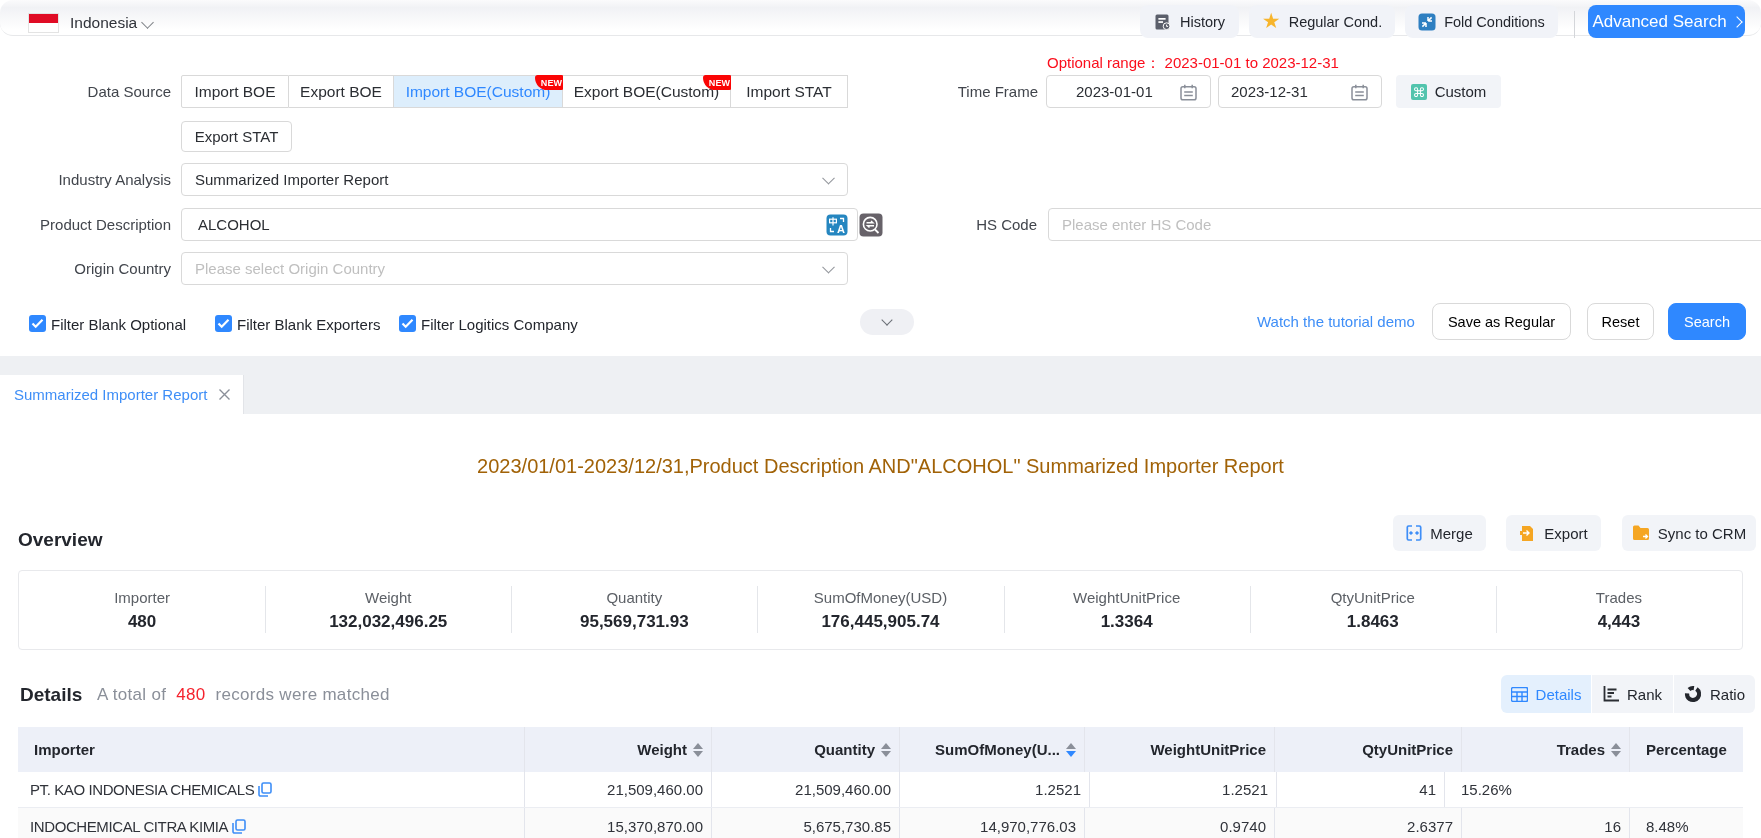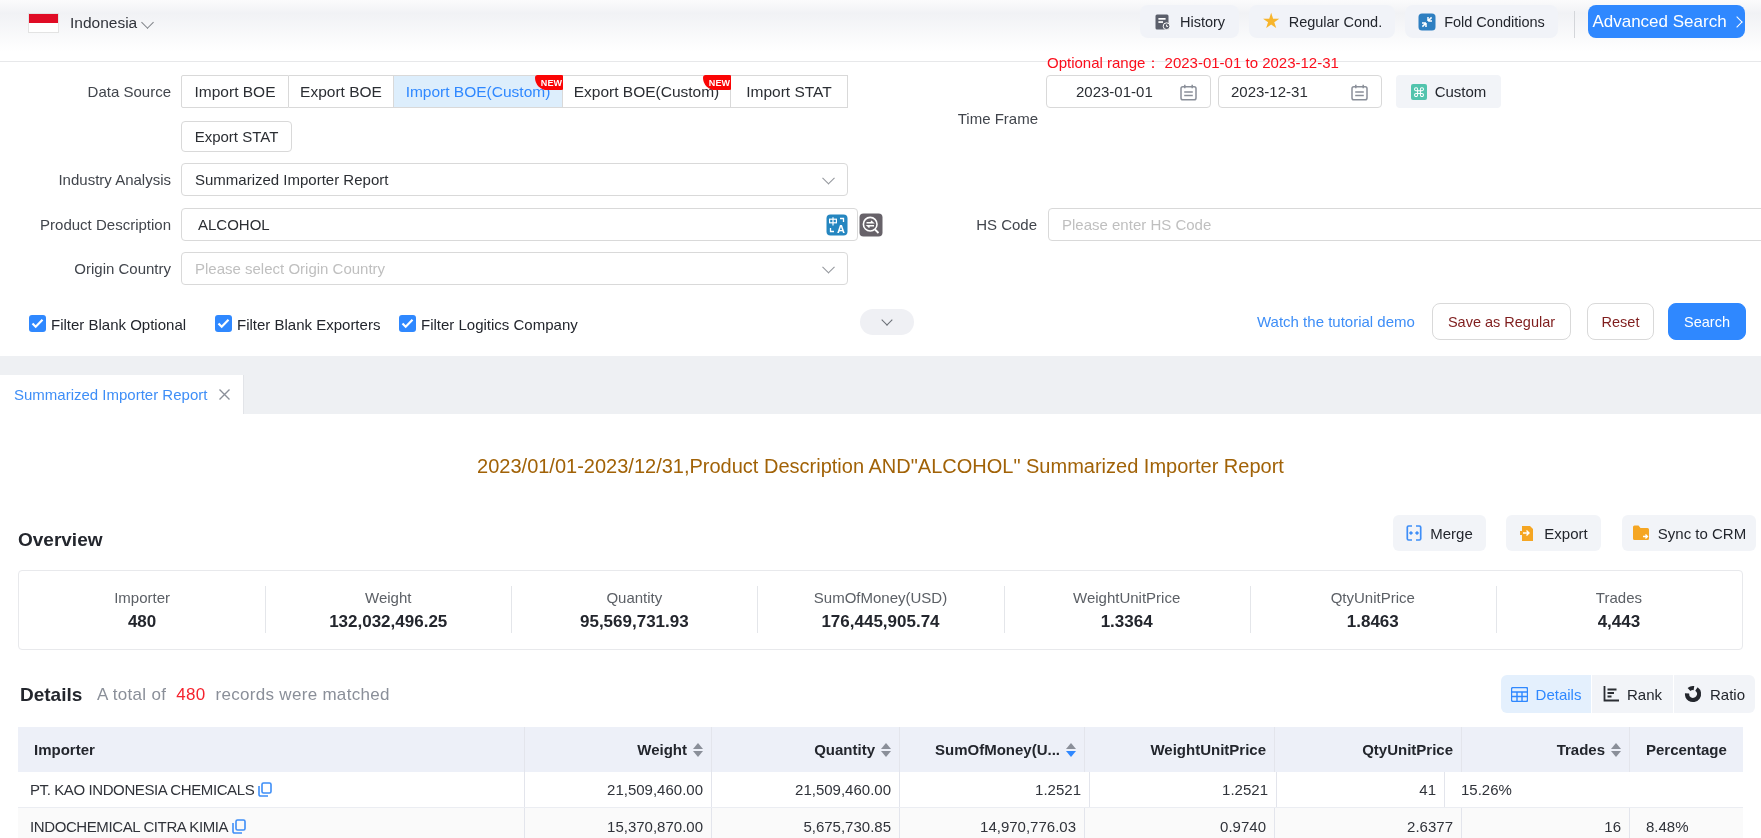--- a/index.html
+++ b/index.html
@@ -1,21 +1,21 @@
 <!DOCTYPE html>
 <html><head>
 <meta charset="utf-8">
 <style>
 * { margin:0; padding:0; box-sizing:border-box; }
 html,body { width:1761px; height:838px; background:#fff; font-family:"Liberation Sans", sans-serif; }
 #page { position:relative; width:1761px; height:838px; overflow:hidden; background:#fff; color:#333; }
 
-#hdr { position:absolute; left:0; top:0; width:1761px; height:62px;
+#hdr { position:absolute; left:0; top:0; width:1761px; height:36px;
   background:linear-gradient(180deg,#fbfbfc 0%,#f1f2f5 22%,#ffffff 85%);
-  border-bottom:1px solid #e7e8ea; }
+  border-bottom:1px solid #e7e8ea;border-radius:13px; }
 #flag { position:absolute; left:28px; top:13px; width:31px; height:20px; border:1px solid #e3e3e3; }
 #flag .r { position:absolute; left:0; top:0; width:100%; height:50%; background:#e00c25; }
 #flag .w { position:absolute; left:0; bottom:0; width:100%; height:50%; background:#fff; }
 #hdr .cname { position:absolute; left:70px; top:14px; font-size:15.5px; color:#30333a; }
 .chev { display:inline-block; width:9px; height:9px; border-right:1.8px solid #7d8085; border-bottom:1.8px solid #7d8085; transform:rotate(45deg); }
 .hbtn { position:absolute; top:5px; height:33px; background:#f1f3f8; border-radius:8px; display:flex; align-items:center; justify-content:center; font-size:14.5px; color:#23262d; gap:8px; white-space:nowrap; }
 
 .lab { position:absolute; font-size:15px; color:#41454c; text-align:right; white-space:nowrap; }
 .ds-group { position:absolute; left:181px; top:75px; display:flex; }
 .ds-btn { height:33px; border:1px solid #d9d9d9; border-left:none; background:#fff; font-size:15.5px; color:#2b2e33; display:flex; align-items:center; justify-content:center; position:relative; }
@@ -26,21 +26,21 @@
 .ph { color:#bfbfbf; }
 .selchev { position:absolute; right:14px; top:50%; width:9px; height:9px; border-right:1.6px solid #93969c; border-bottom:1.6px solid #93969c; transform:translateY(-70%) rotate(45deg); }
 .cb { position:absolute; width:17px; height:17px; background:#2f88ff; border-radius:3px; }
 .cb svg { position:absolute; left:2px; top:3px; }
 .cbl { position:absolute; font-size:15px; color:#23262d; white-space:nowrap; }
 
 #tabbar { position:absolute; left:0; top:356px; width:1761px; height:58px; background:#eef0f3; }
 #tab1 { position:absolute; left:0; top:19px; width:244px; height:39px; background:#fff; border-right:1px solid #e2e4e8; }
 
 .gbtn { position:absolute; background:#f2f4f8; border-radius:6px; display:flex; align-items:center; justify-content:center; font-size:15px; color:#23262d; gap:8px; white-space:nowrap; }
-.wbtn { position:absolute; background:#fff; border:1px solid #d9d9d9; border-radius:8px; display:flex; align-items:center; justify-content:center; font-size:14.5px; color:#7f1d1d; white-space:nowrap; }
+.wbtn { position:absolute; background:#fff; border:1px solid #d9d9d9; border-radius:8px; display:flex; align-items:center; justify-content:center; font-size:14.5px; color:#000000; white-space:nowrap; }
 
 #ovbox { position:absolute; left:18px; top:570px; width:1725px; height:80px; border:1px solid #e8e9ec; border-radius:4px; background:#fff; display:flex; }
 .ovcol { flex:1; position:relative; text-align:center; }
 .ovcol + .ovcol:before { content:""; position:absolute; left:0; top:15px; width:1px; height:47px; background:#e4e6ea; }
 .ovlab { position:absolute; top:18px; width:100%; font-size:15px; color:#5c6066; }
 .ovval { position:absolute; top:41px; width:100%; font-size:17px; font-weight:bold; color:#23262d; }
 
 #tbl { position:absolute; left:18px; top:727px; width:1725px; }
 .trow { display:flex; }
 .th { background:#edf0f8; font-weight:bold; font-size:15px; color:#23262d; height:45px; }
@@ -92,21 +92,21 @@
     <div class="hbtn" style="left:1588px;width:157px;background:#2f88ff;color:#fff;font-size:17px;gap:6px;">
       <span>Advanced Search</span>
       <span class="chev" style="border-color:#fff;transform:rotate(-45deg);width:8px;height:8px;"></span>
     </div>
   </div>
 
   <div class="lab" style="left:41px; top:83px; width:130px;">Data Source</div>
   <div class="lab" style="left:41px; top:171px; width:130px;">Industry Analysis</div>
   <div class="lab" style="left:21px; top:216px; width:150px;">Product Description</div>
   <div class="lab" style="left:41px; top:260px; width:130px;">Origin Country</div>
-  <div class="lab" style="left:908px; top:83px; width:130px;margin-top:27px;">Time Frame</div>
+  <div class="lab" style="left:908px; top:83px; width:130px;">Time Frame</div>
   <div class="lab" style="left:907px; top:216px; width:130px;">HS Code</div>
 
   <div class="ds-group">
     <div class="ds-btn first" style="width:108px;">Import BOE</div>
     <div class="ds-btn" style="width:105px;">Export BOE</div>
     <div class="ds-btn active" style="width:169px;text-align:center;">Import BOE(Custom)<span class="new-badge">NEW</span></div>
     <div class="ds-btn" style="width:168px;">Export BOE(Custom)<span class="new-badge">NEW</span></div>
     <div class="ds-btn" style="width:117px;">Import STAT</div>
   </div>
   <div class="inp" style="left:181px;top:121px;width:111px;height:31px;justify-content:center;border-radius:4px;">Export STAT</div>

